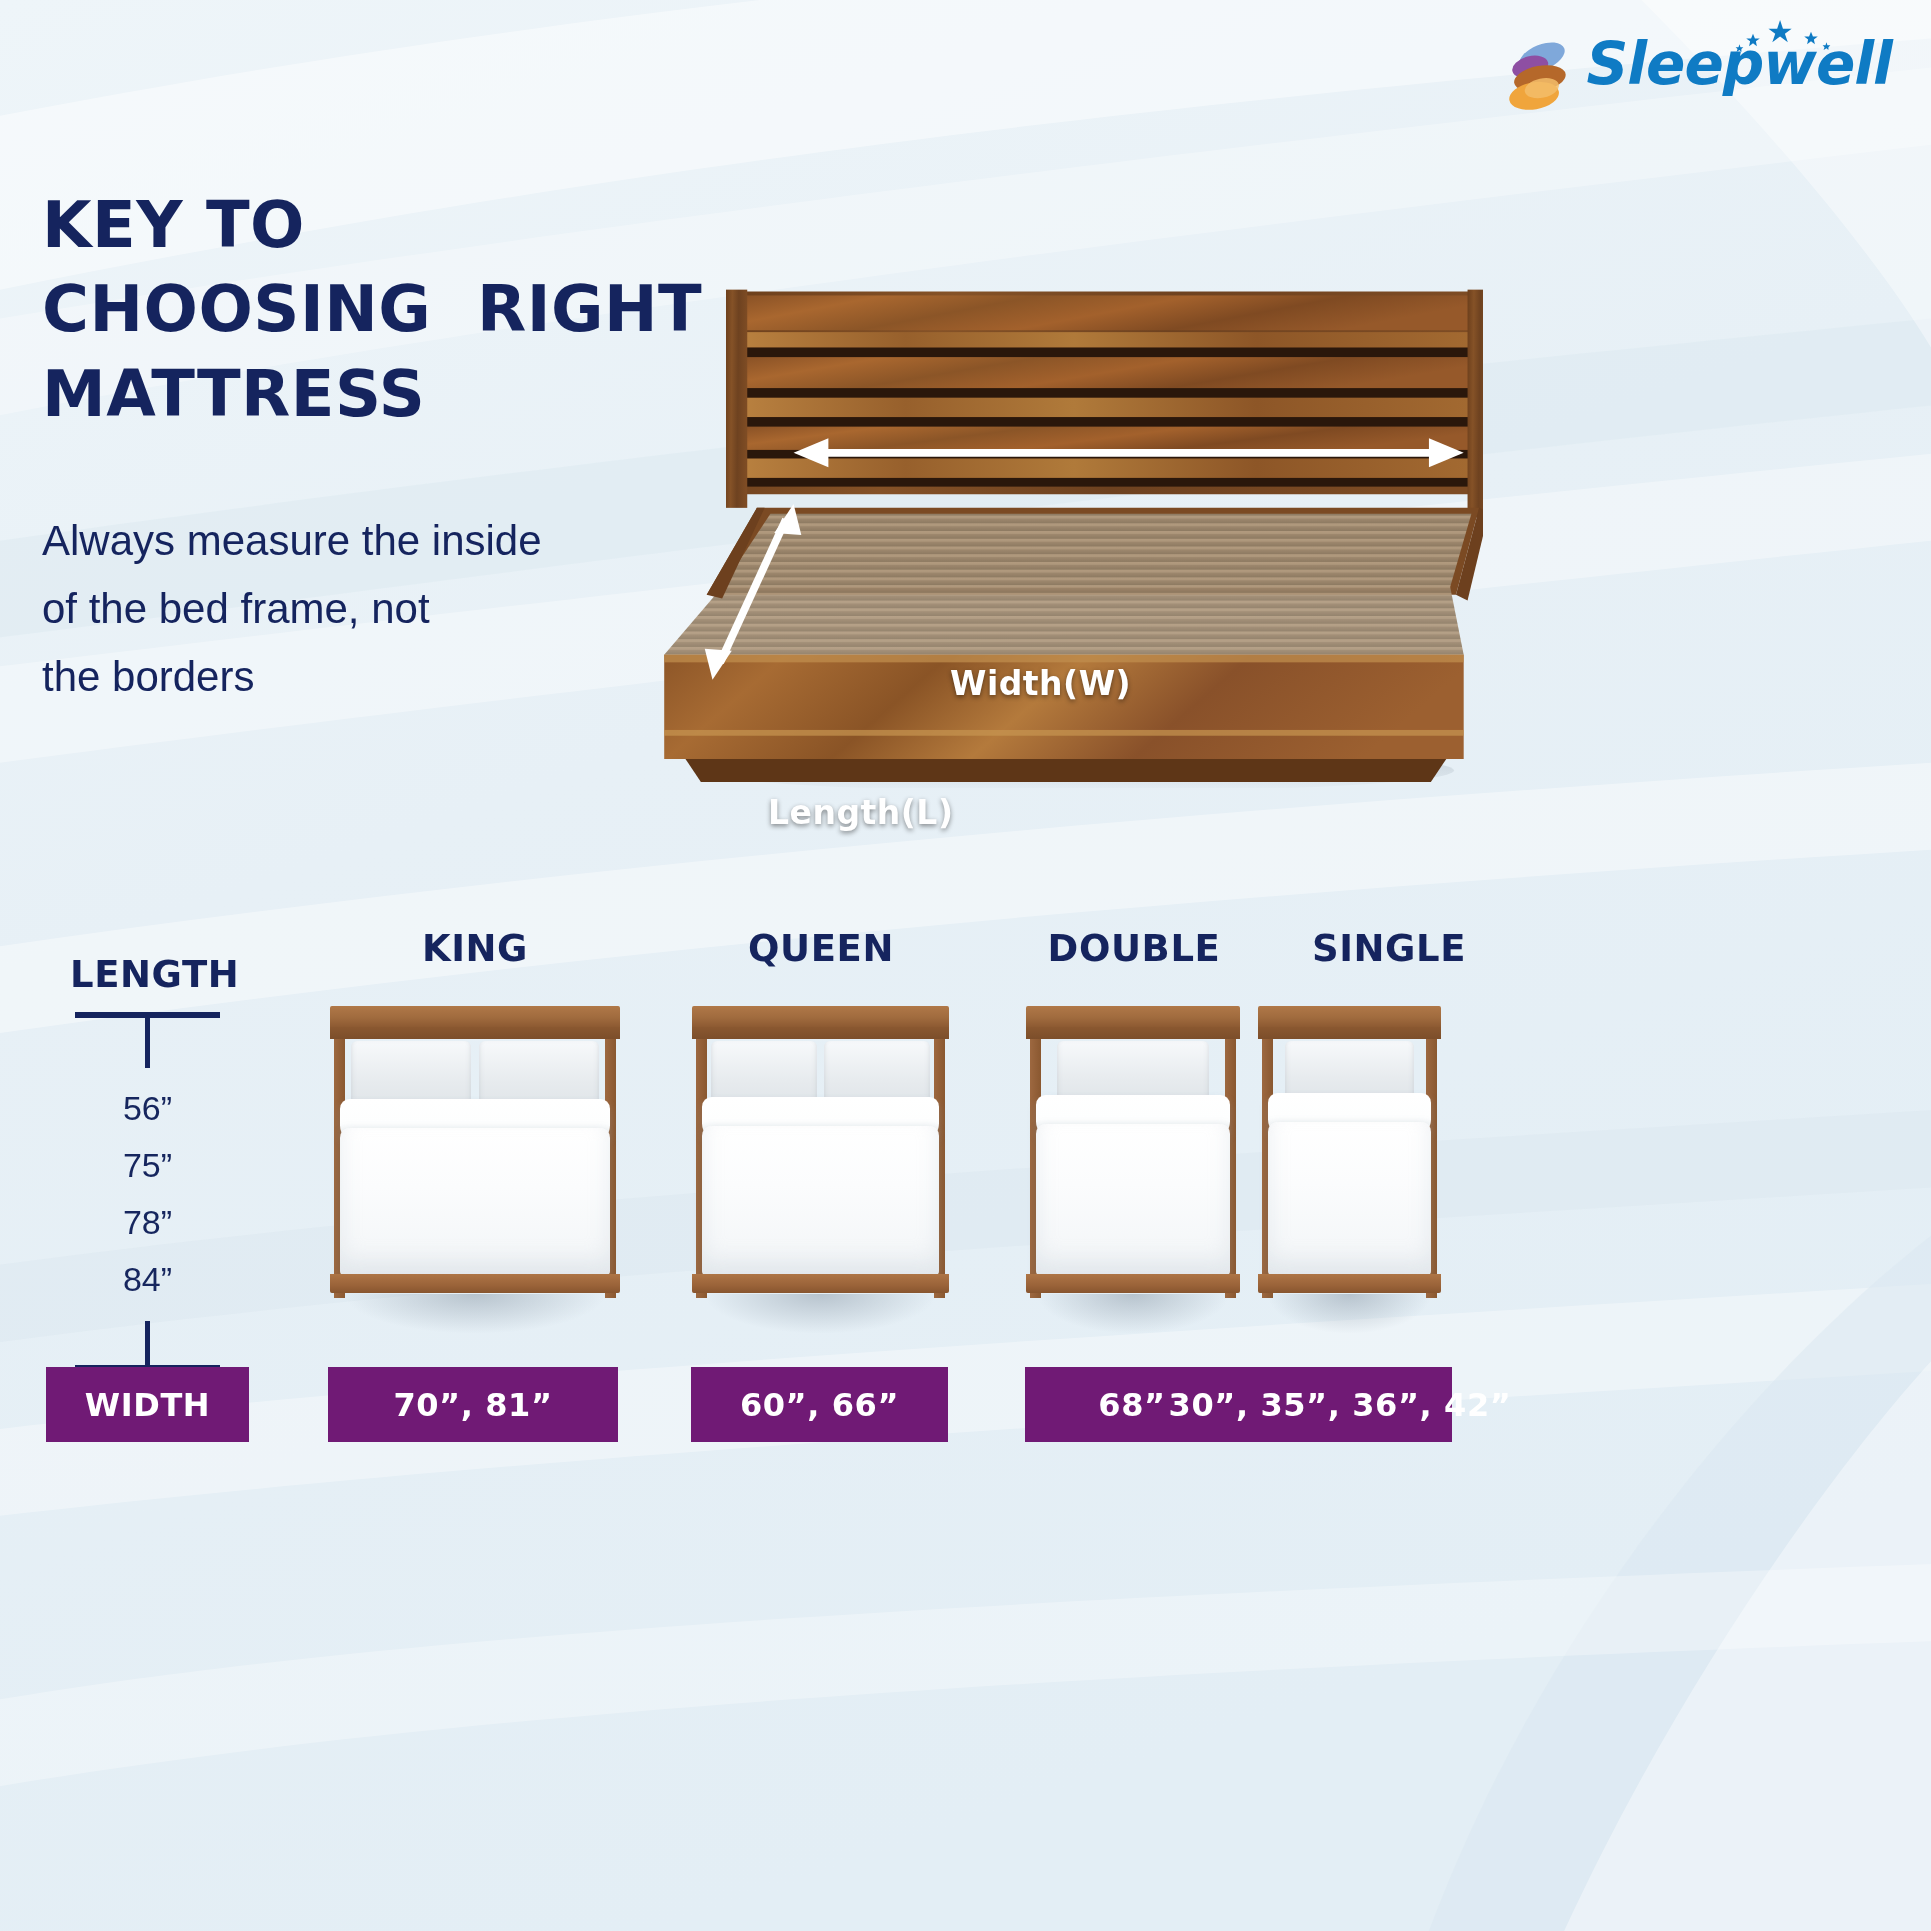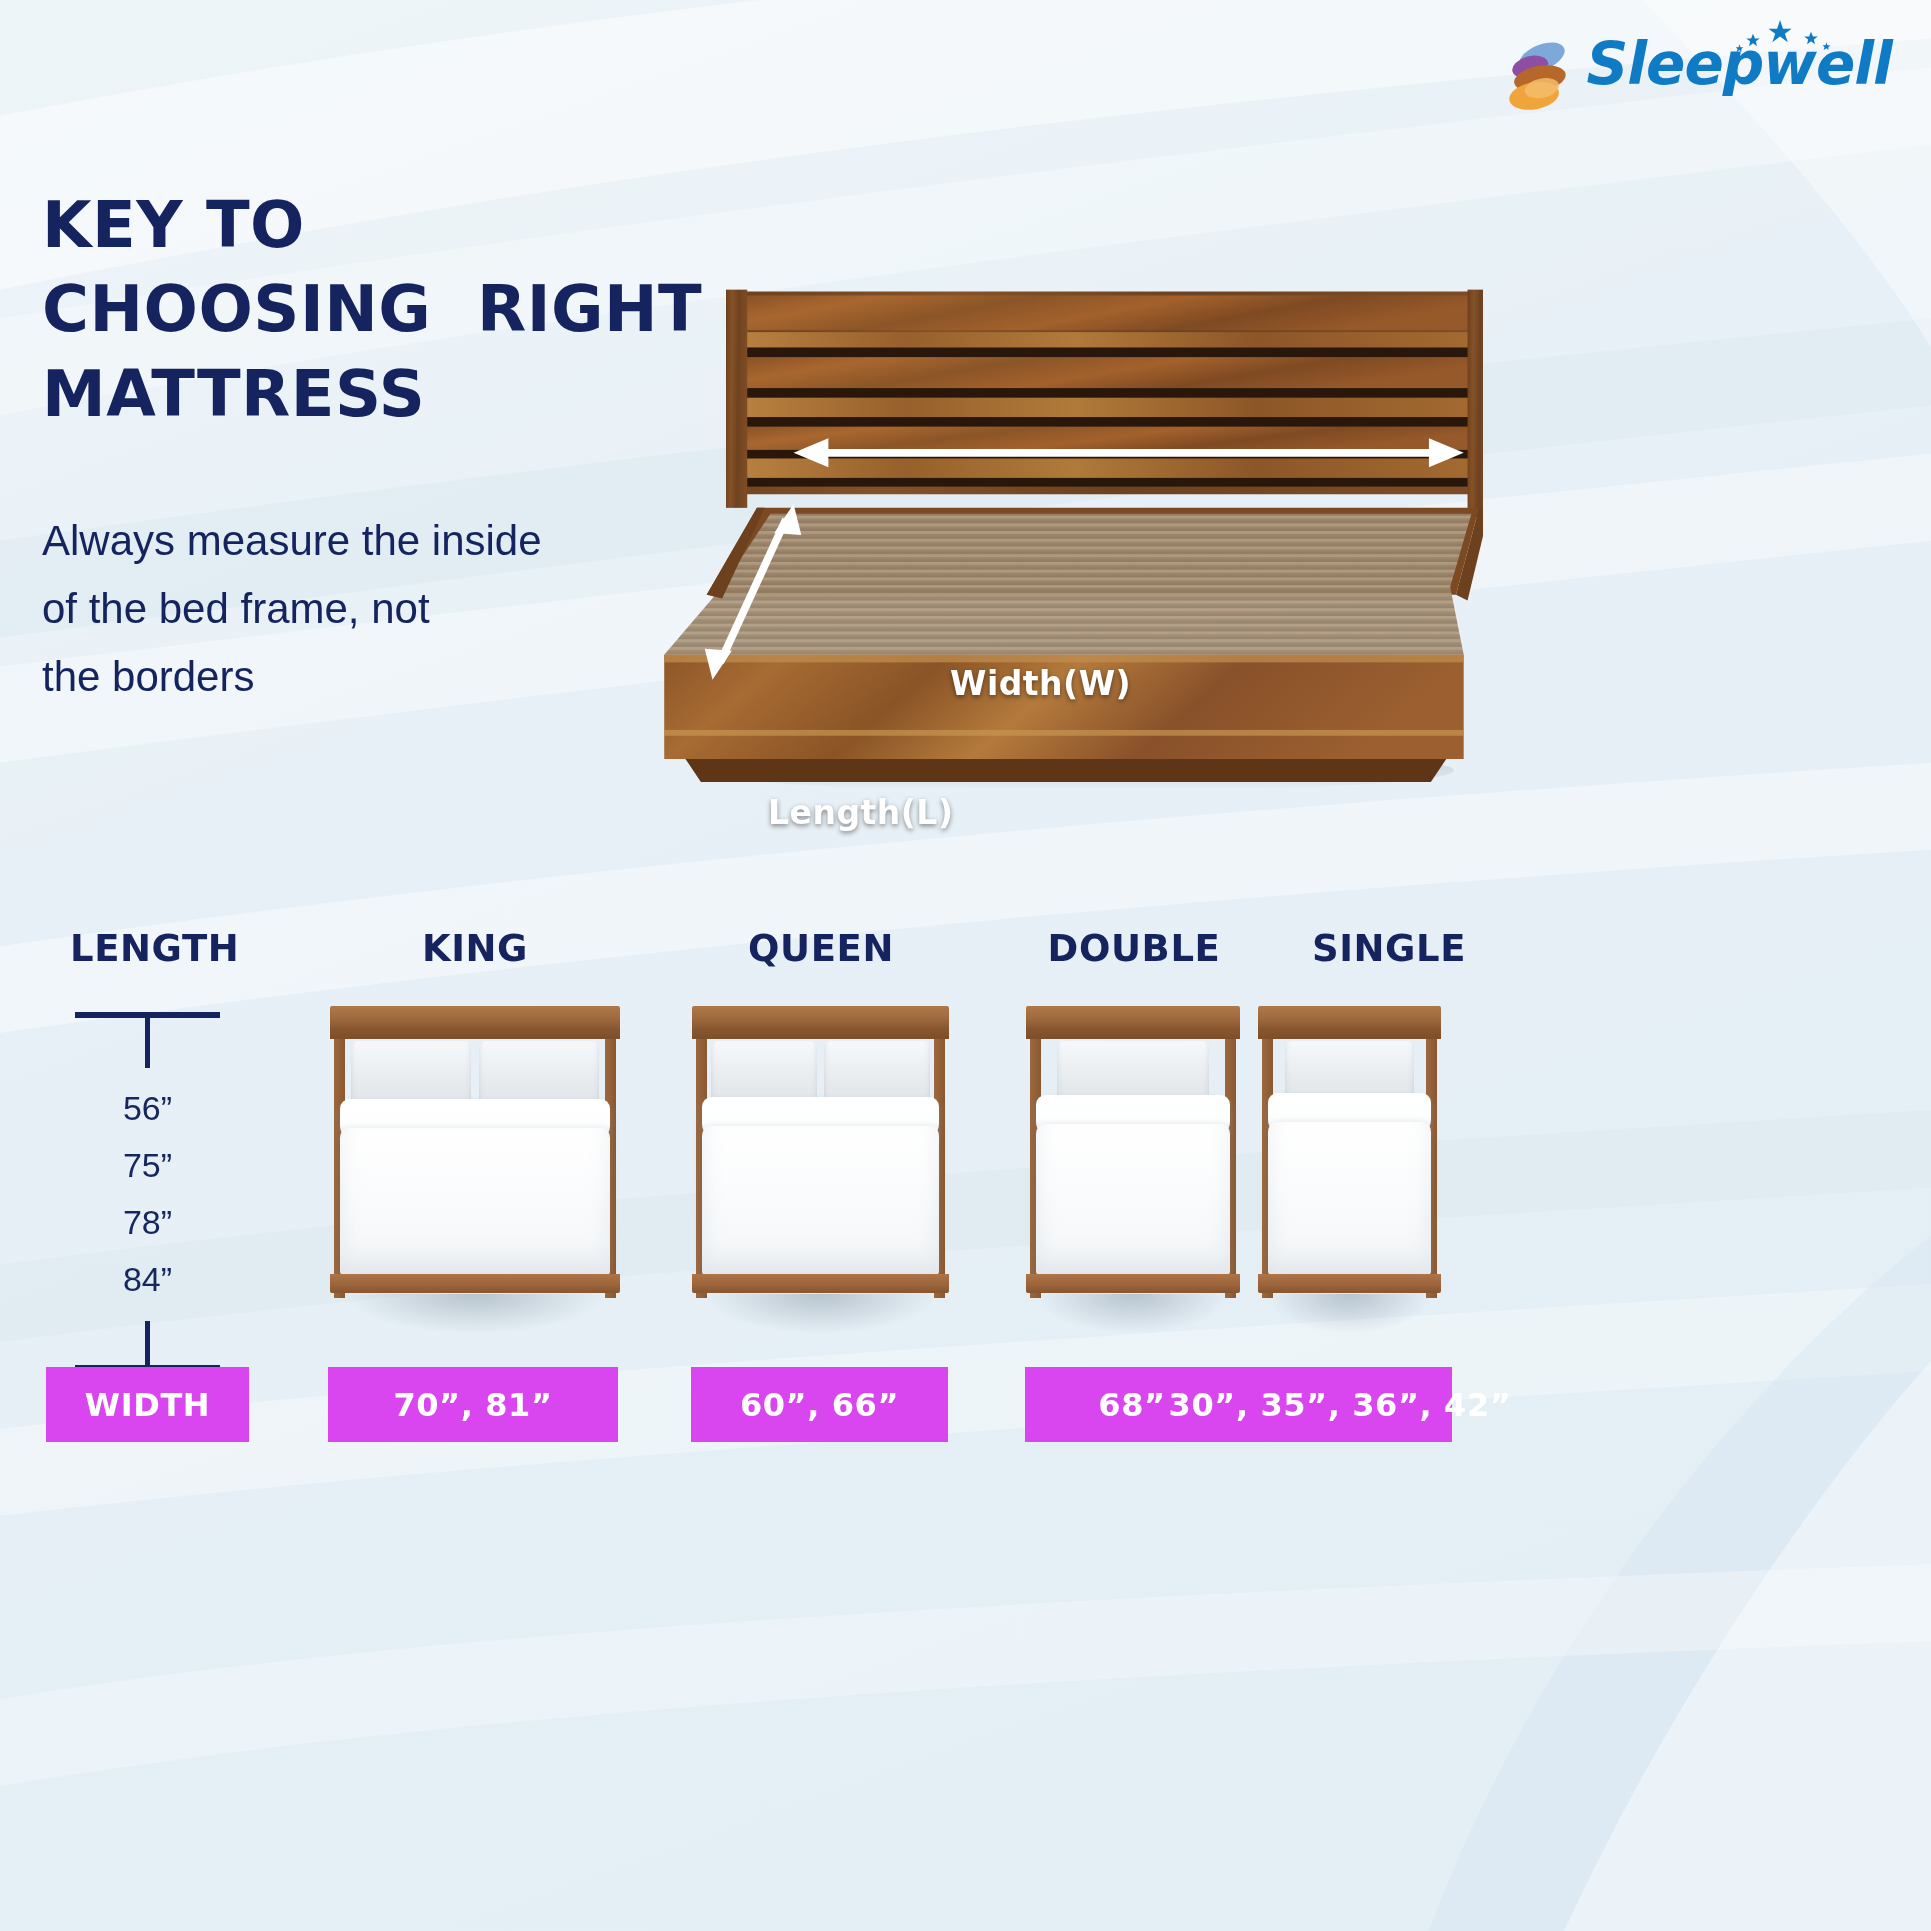--- a/index.html
+++ b/index.html
@@ -102,21 +102,21 @@
     position:absolute; width:100%; height:19.3px;
     background:linear-gradient(180deg,#ae7546 0%,#9a6339 60%,#87552f 100%);
     border-radius:0 0 1.9px 1.9px;
   }
   .bed .shadow {
     position:absolute; left:6%; width:88%; height:39px;
     background:radial-gradient(ellipse at 50% 0%, rgba(120,135,150,.42), rgba(120,135,150,0) 72%);
   }
   
   .val-bar {
-    position:absolute; background:#d946ef;
+    position:absolute; background:#701a75;
     display:flex; align-items:center; justify-content:center;
   }
   .val-bar span {
     color:#ffffff; font-family:"DejaVu Sans", sans-serif;
     font-weight:700; font-size:32px; letter-spacing:0.6px; white-space:nowrap;
   }
 </style>
 </head>
 <body>
 
@@ -268,21 +268,21 @@
       <polygon points="102,418 122,388 94,386" fill="#ffffff"></polygon>
     </g>
   </svg>
 
   <div class="dim-label" id="label-width">Width(W)</div>
   <div class="dim-label" id="label-length">Length(L)</div>
 </div>
 
 <div id="compare">
 
-  <div class="col-head" style="left:70px;  width:164px;">LENGTH</div>
+  <div class="col-head" style="left:70px;  width:164px;margin-top:26px;">LENGTH</div>
   <div class="col-head" style="left:359px; width:232px;">KING</div>
   <div class="col-head" style="left:705px; width:232px;">QUEEN</div>
   <div class="col-head" style="left:1018px;width:232px;">DOUBLE</div>
   <div class="col-head" style="left:1273px;width:232px;">SINGLE</div>
 
   <div id="length-scale">
     <div class="bar"></div>
     <div class="tick" style="height:50px;"></div>
     <div style="height:23px"></div>
     <div class="len-val">56”</div>

